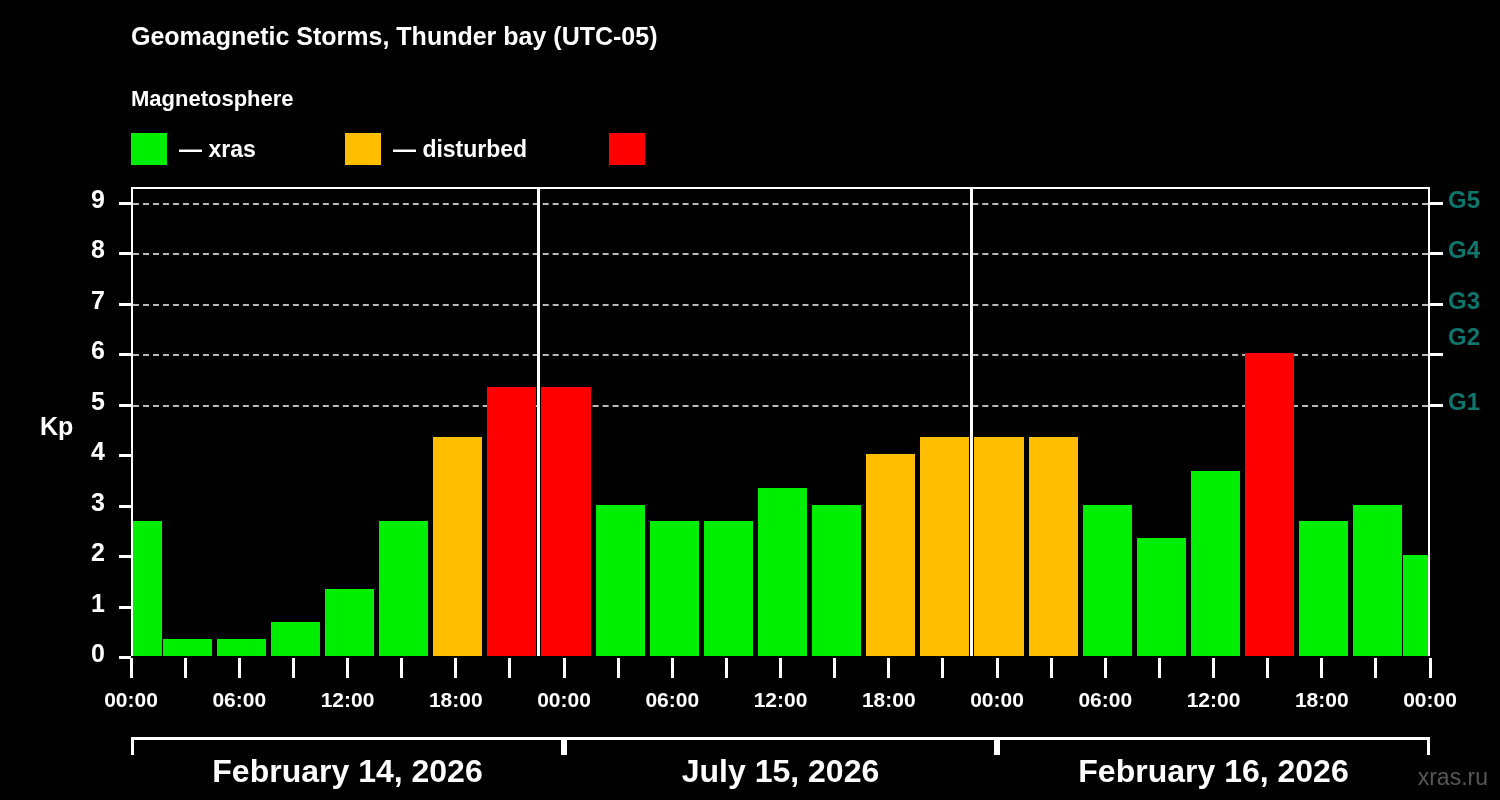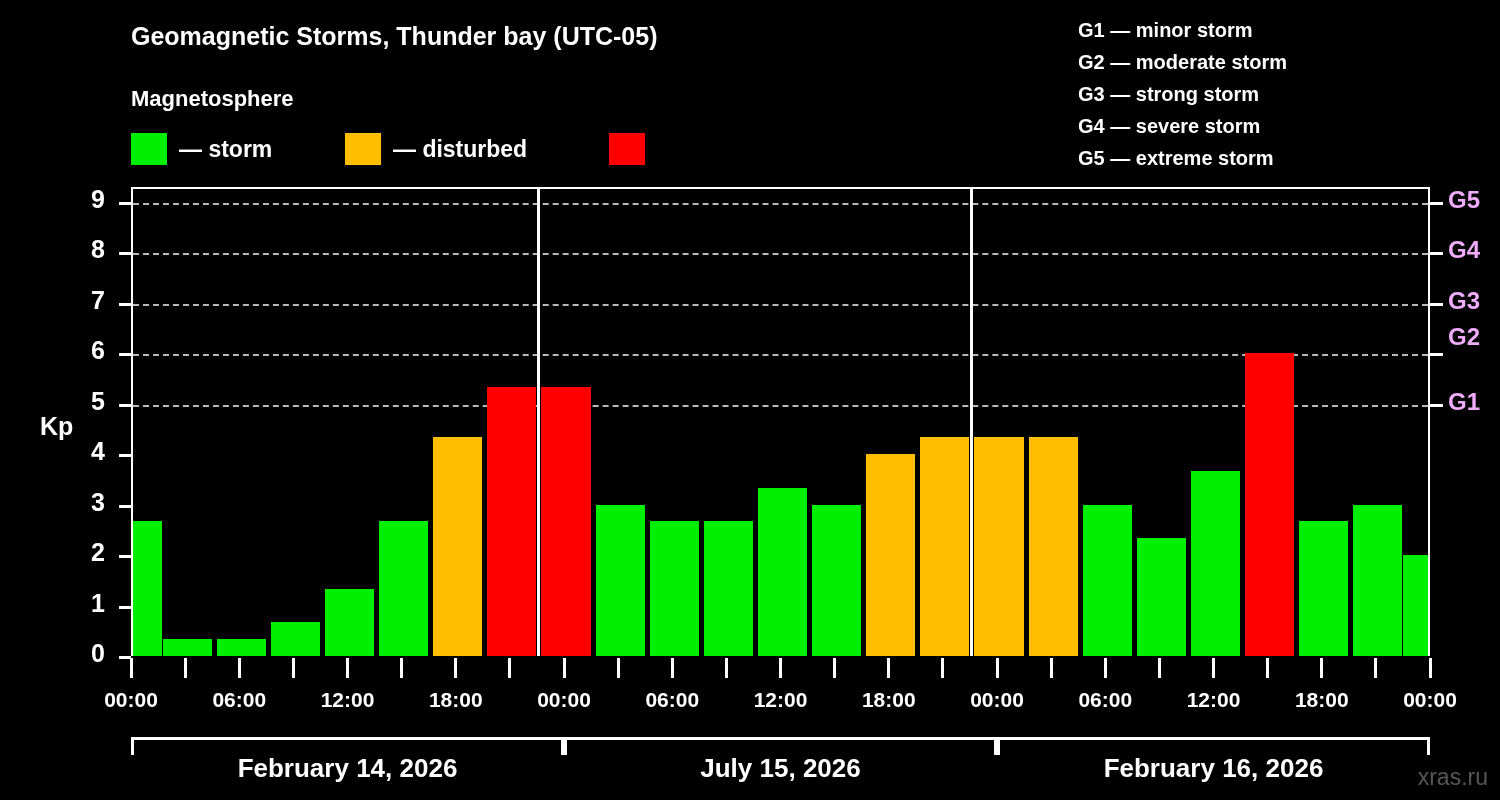--- a/index.html
+++ b/index.html
@@ -68,21 +68,21 @@
     position: absolute; width: 12px; height: 0;
     border-top: 3px solid #fff;
   }
   .kp-axis-title {
     position: absolute; left: 40px; top: 412px;
     font-size: 25px; font-weight: bold; color: #fff;
   }
 
   .glabel {
     position: absolute; left: 1448px;
-    font-size: 24px; font-weight: bold; color: #f0abfc;
+    font-size: 24px; font-weight: bold; color: #0f766e;
   }
   .gtick {
     position: absolute; left: 1430px; width: 13px; height: 0;
     border-top: 3px solid #fff;
   }
 
   .xtick {
     position: absolute; top: 658px; width: 0; height: 20px;
     border-left: 3px solid #fff;
   }
@@ -92,51 +92,44 @@
     transform: translateX(-50%);
     white-space: nowrap;
   }
 
   .daybracket {
     position: absolute; top: 737px; height: 18px;
     border: 3px solid #fff; border-bottom: none;
   }
   .daylabel {
     position: absolute; top: 753px;
-    font-size: 26px; font-weight: bold; color: #fff;
+    font-size: 32px; font-weight: bold; color: #fff;
     text-align: center; white-space: nowrap;
     transform: translateX(-50%);
   }
 
   .watermark {
     position: absolute; right: 12px; top: 764px;
     font-size: 23px; font-weight: normal; color: #565656;
   }
 </style>
 </head>
 <body>
 
 <div id="root">
 
   <div class="title">Geomagnetic Storms, Thunder bay (UTC-05)</div>
   <div class="subtitle">Magnetosphere</div>
 
   <div class="legend-row" id="legend-row">
-      <div class="legend-item" style="left: 0px;"><span class="swatch" style="background: rgb(0, 238, 0);"></span><span class="legend-text">— storm</span></div>
+      <div class="legend-item" style="left: 0px;"><span class="swatch" style="background: rgb(0, 238, 0);"></span><span class="legend-text">— xras</span></div>
       <div class="legend-item" style="left: 214px;"><span class="swatch" style="background: rgb(255, 190, 0);"></span><span class="legend-text">— disturbed</span></div>
       <div class="legend-item" style="left: 478px;"><span class="swatch" style="background: rgb(254, 0, 0);"></span></div>
     </div>
 
-  <div class="gscale" id="gscale-list">
-      <div>G1 — minor storm</div>
-      <div>G2 — moderate storm</div>
-      <div>G3 — strong storm</div>
-      <div>G4 — severe storm</div>
-      <div>G5 — extreme storm</div>
-    </div>
 
   <div class="kp-axis-title">Kp</div>
 
   <div class="plot">
     <div class="plot-inner" id="plot-inner">
         <div class="gridline" style="top: 215.5px;"></div>
         <div class="gridline" style="top: 165px;"></div>
         <div class="gridline" style="top: 114.5px;"></div>
         <div class="gridline" style="top: 64px;"></div>
         <div class="gridline" style="top: 13.5px;"></div>

